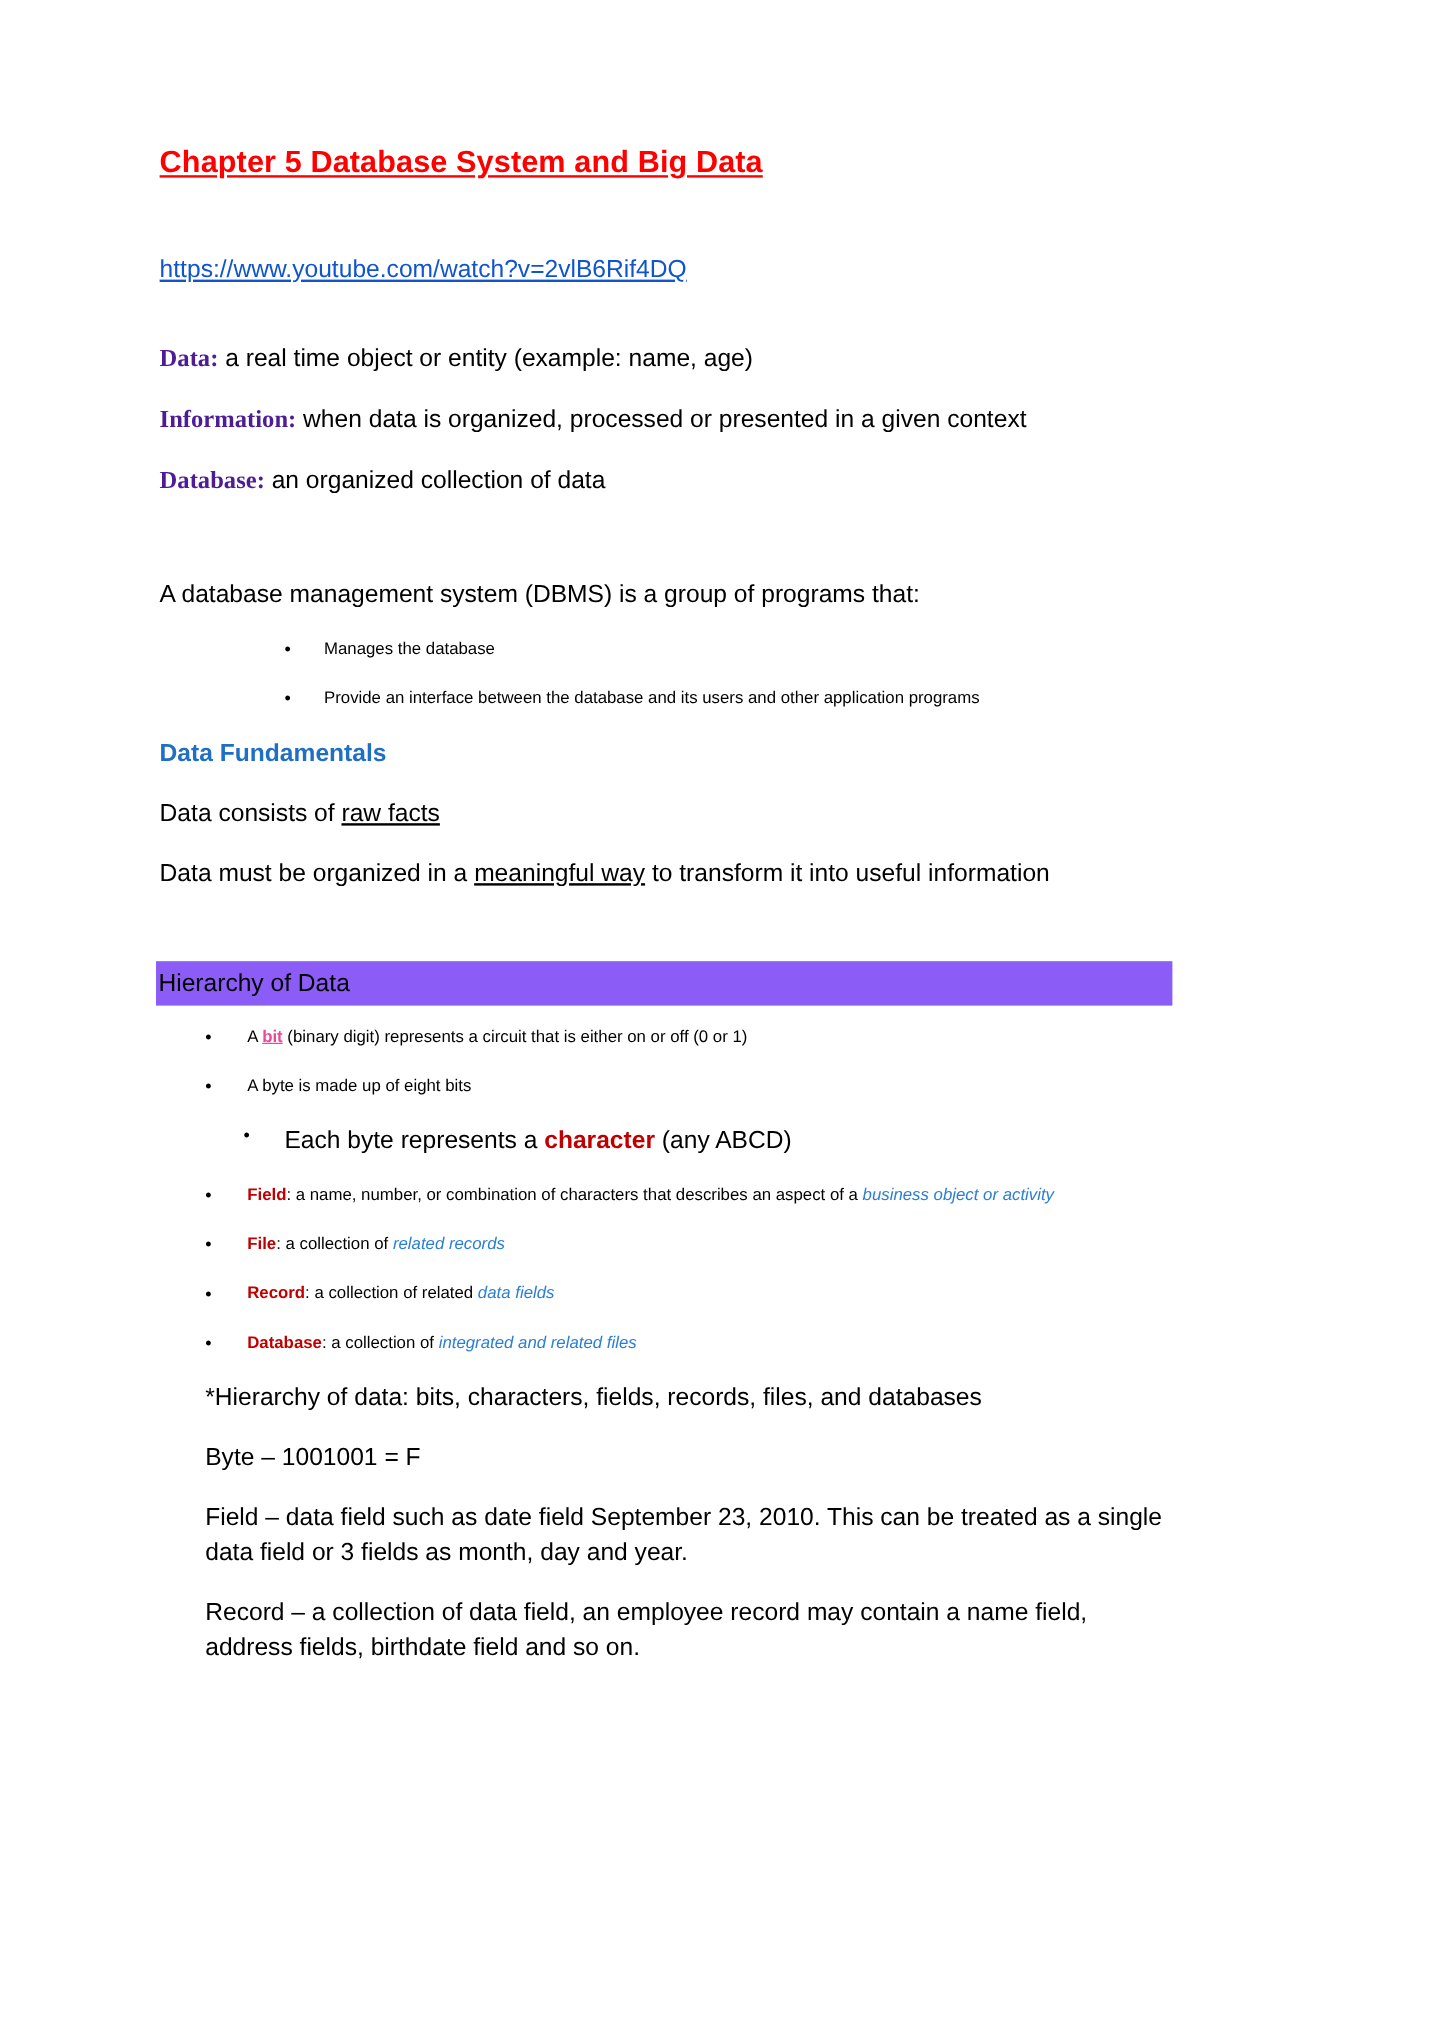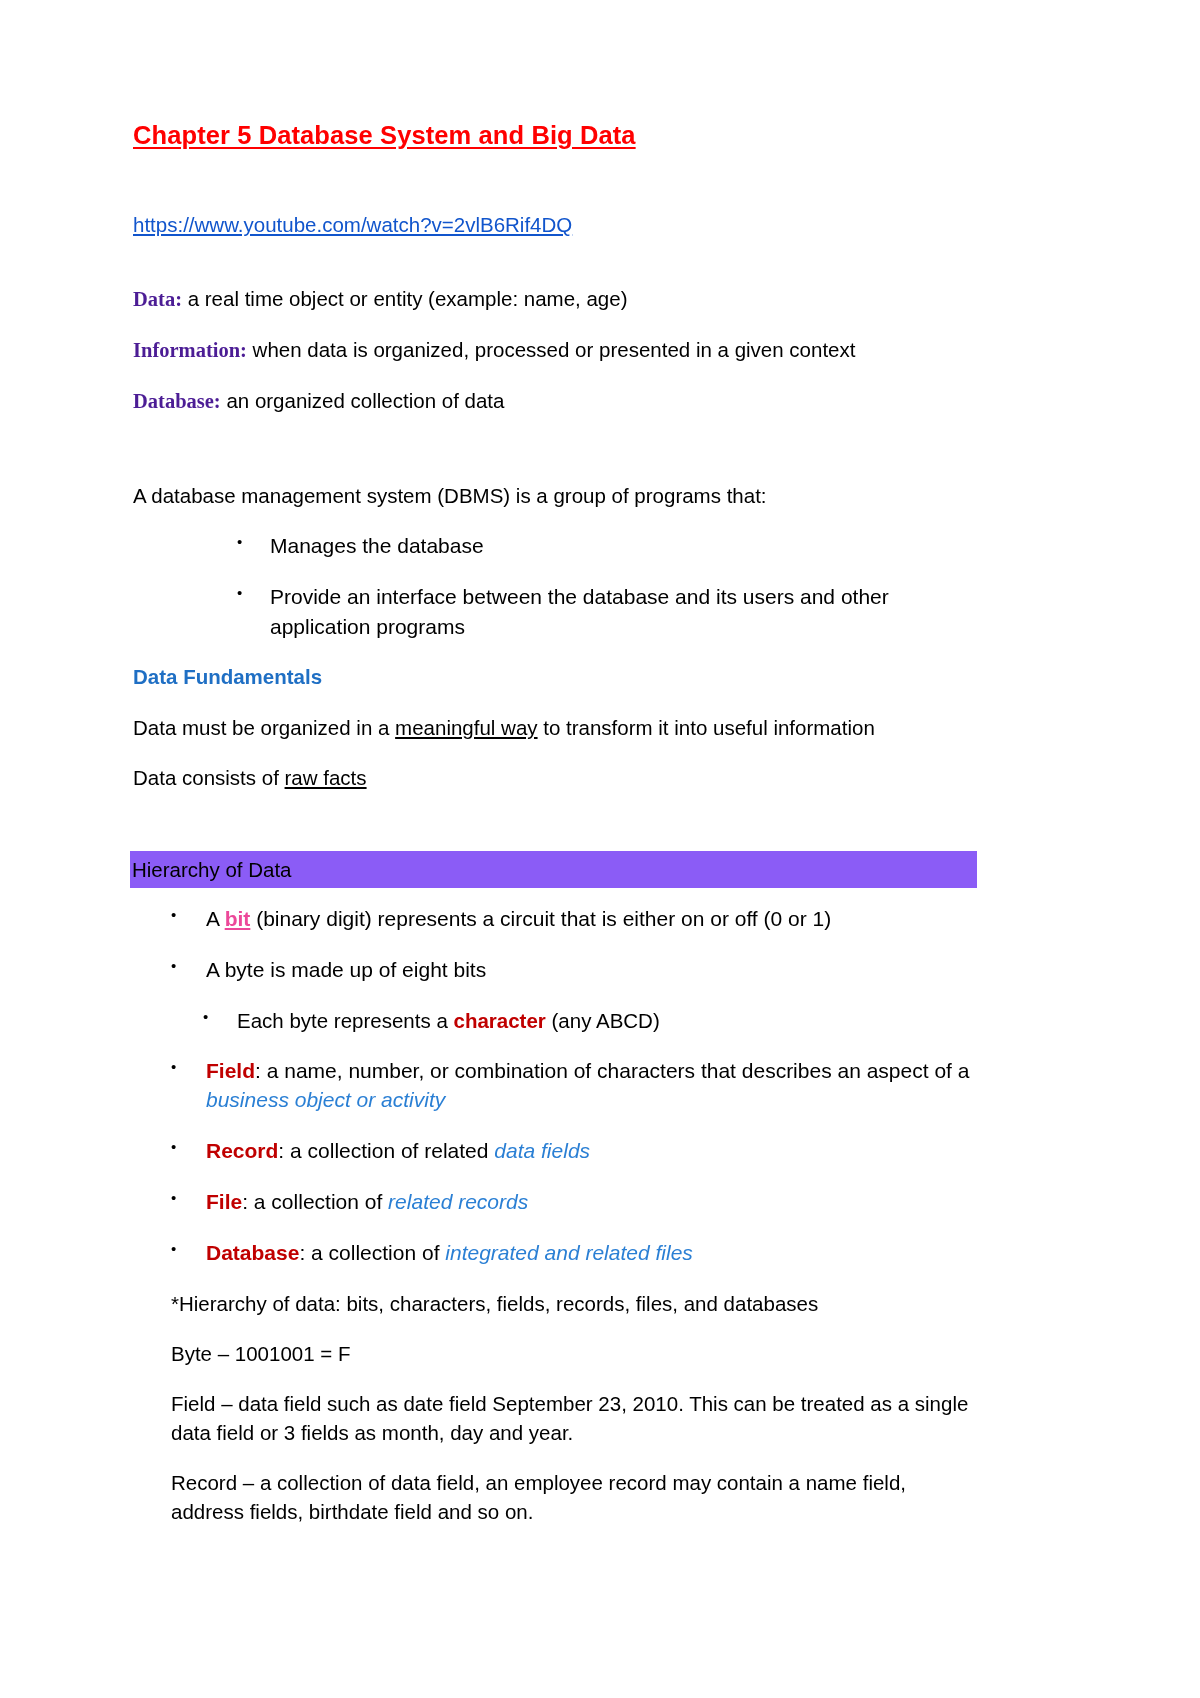--- a/index.html
+++ b/index.html
@@ -75,21 +75,21 @@
   .darkred-bold { color: #c00000; font-weight: bold; }
   .blue-italic { color: #2a7fd4; font-style: italic; }
 
   ul.bullets {
     list-style: none;
     margin: 0;
     padding: 0;
   }
   ul.bullets > li {
     position: relative;
-    font-size: 21px;
+    font-size: 14px;
     line-height: 1.42;
     margin: 0 0 21px 0;
   }
   ul.bullets > li:before {
     content: "\2022";
     position: absolute;
     font-size: 15px;
     line-height: 1.42;
   }
   
@@ -162,44 +162,44 @@
 
     <p class="body-line">A database management system (DBMS) is a group of programs that:</p>
 
     <ul class="bullets lvl-deep">
       <li>Manages the database</li>
       <li>Provide an interface between the database and its users and other application programs</li>
     </ul>
 
     <p class="head-blue">Data Fundamentals</p>
 
+    <p class="body-line"><span>Data consists of </span><span class="u">raw facts</span></p>
+
     <p class="body-line"><span>Data must be organized in a </span><span class="u">meaningful way</span><span> to transform it into useful information</span></p>
-
-    <p class="body-line"><span>Data consists of </span><span class="u">raw facts</span></p>
 
     <div class="spacer-4"></div>
 
     <div class="highlight-band">Hierarchy of Data</div>
 
     <ul class="bullets lvl-one">
       <li><span>A </span><span class="red-bold">bit</span><span> (binary digit) represents a circuit that is either on or off (0 or 1)</span></li>
 
       <li>A byte is made up of eight bits</li>
     </ul>
 
     <ul class="lvl-two">
       <li><span>Each byte represents a </span><span class="darkred-bold">character</span><span> (any ABCD)</span></li>
     </ul>
 
     <ul class="bullets lvl-one">
       <li><span class="darkred-bold">Field</span><span>: a name, number, or combination of characters that describes an aspect of a </span><span class="blue-italic">business object or activity</span></li>
 
+      <li><span class="darkred-bold">File</span><span>: a collection of </span><span class="blue-italic">related records</span></li>
+
       <li><span class="darkred-bold">Record</span><span>: a collection of related </span><span class="blue-italic">data fields</span></li>
-
-      <li><span class="darkred-bold">File</span><span>: a collection of </span><span class="blue-italic">related records</span></li>
 
       <li><span class="darkred-bold">Database</span><span>: a collection of </span><span class="blue-italic">integrated and related files</span></li>
     </ul>
 
     <p class="plain-block">*Hierarchy of data: bits, characters, fields, records, files, and databases</p>
 
     <p class="plain-block">Byte – 1001001 = F</p>
 
     <p class="plain-block">Field – data field such as date field September 23, 2010. This can be treated as a single data field or 3 fields as month, day and year.</p>
 

